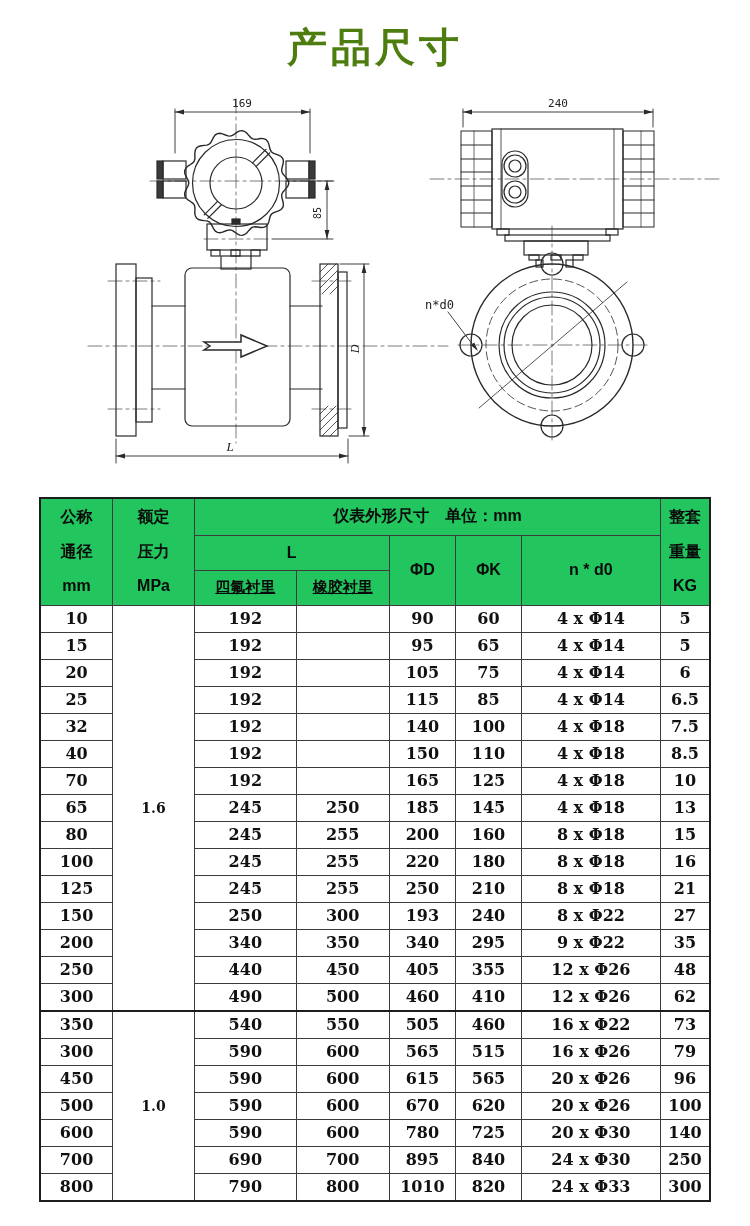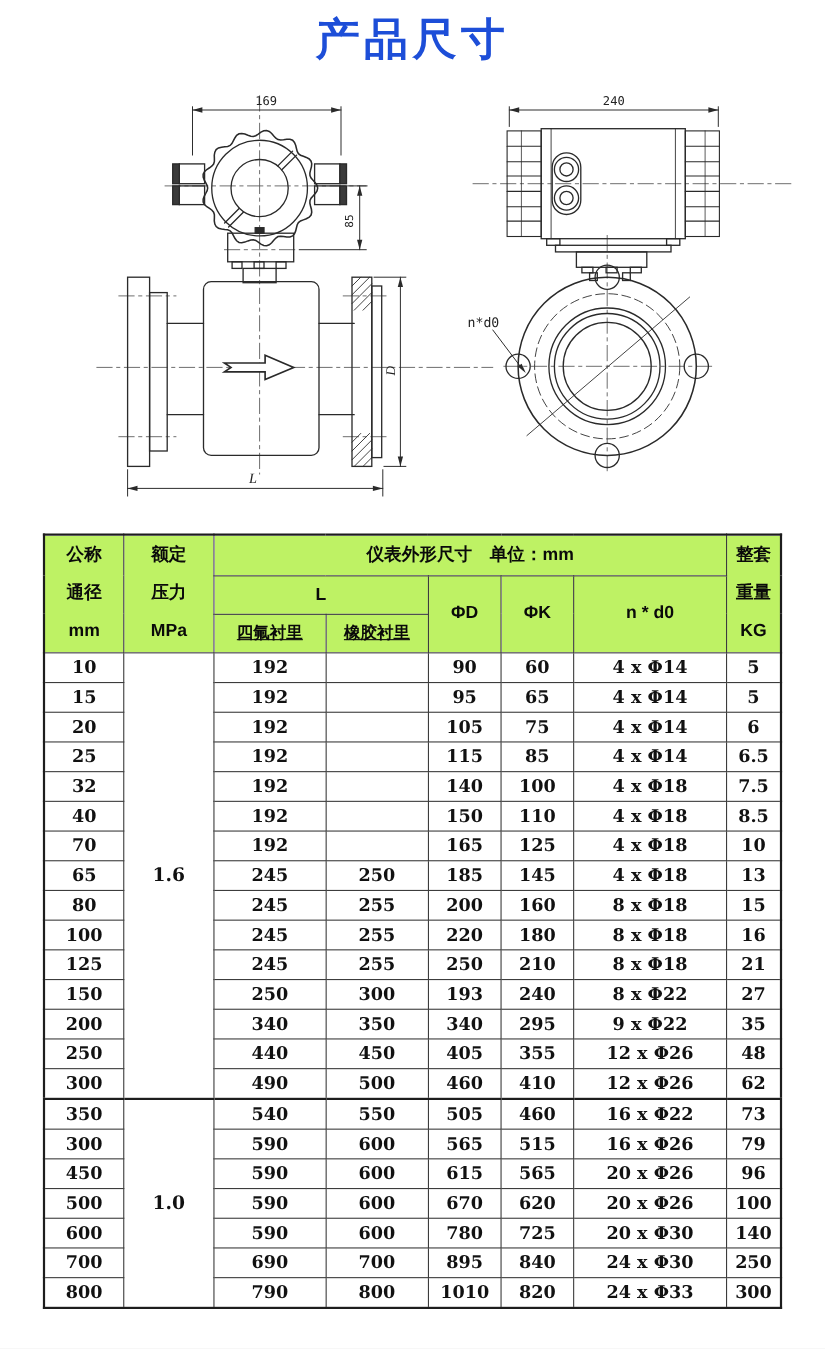--- a/index.html
+++ b/index.html
@@ -1,49 +1,49 @@
 <!DOCTYPE html>
 <html><head>
 <meta charset="utf-8">
 <style>
   html,body{margin:0;padding:0;}
   body{
     width:750px;height:1226px;background:#ffffff;position:relative;
     font-family:"Liberation Sans",sans-serif;outline:1px solid #ececec;overflow:hidden;
   }
   .page-title{
-    text-align:center;padding-top:8px;height:48px;
-    font-size:40px;font-weight:bold;letter-spacing:4px;color:#1d4ed8;
+    text-align:center;padding-top:20px;height:48px;
+    font-size:40px;font-weight:bold;letter-spacing:4px;color:#4d7c0f;
     font-family:"Liberation Sans",sans-serif;
   }
   svg.drawings{display:block;margin-top:23px;}
   
   table.spec{
     border-collapse:collapse;table-layout:fixed;width:672px;
     margin:6px 0 0 39px;border:2px solid #1d1d1d;
   }
   .spec th,.spec td{
     border:1px solid #3c3c3c;text-align:center;vertical-align:middle;padding:0;
     overflow:hidden;white-space:nowrap;
   }
   .spec thead th{
-    background:#bef264;color:#0a0a0a;
+    background:#22c55e;color:#0a0a0a;
     font:bold 16px "Liberation Sans",sans-serif;
   }
   .spec thead .stack{
     display:flex;flex-direction:column;justify-content:space-around;
     height:104px;line-height:1;
   }
   .spec thead .sub{font-size:15px;text-decoration:underline;}
   .spec td{
     height:26px;color:#111;
     font:bold 16px "DejaVu Serif","Liberation Serif",serif;
   }
   .spec tr.group-start td{border-top:2px solid #1d1d1d;}
-  .spec td.pressure-cell{font-size:17px;}
+  .spec td.pressure-cell{font-size:14px;}
   .r1{height:37px;} .r2{height:35px;} .r3{height:35px;}
 </style>
 </head>
 <body>
 
 <div class="page-title">产品尺寸</div>
 
 <svg class="drawings" width="750" height="400" viewBox="0 0 750 400" stroke-linecap="round" fill="none">
 
   <g stroke="#2a2a2a" stroke-width="1.2">

